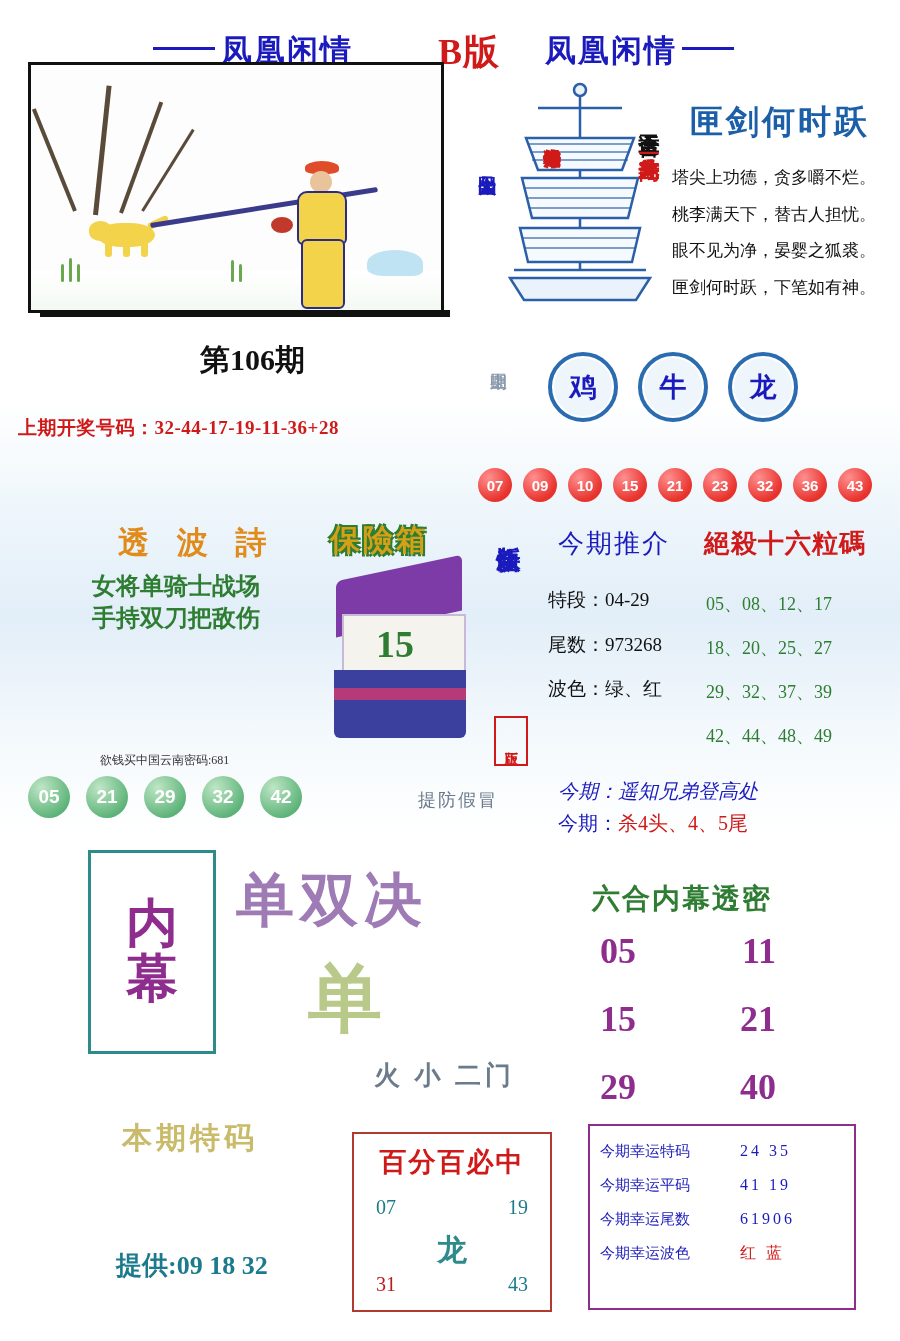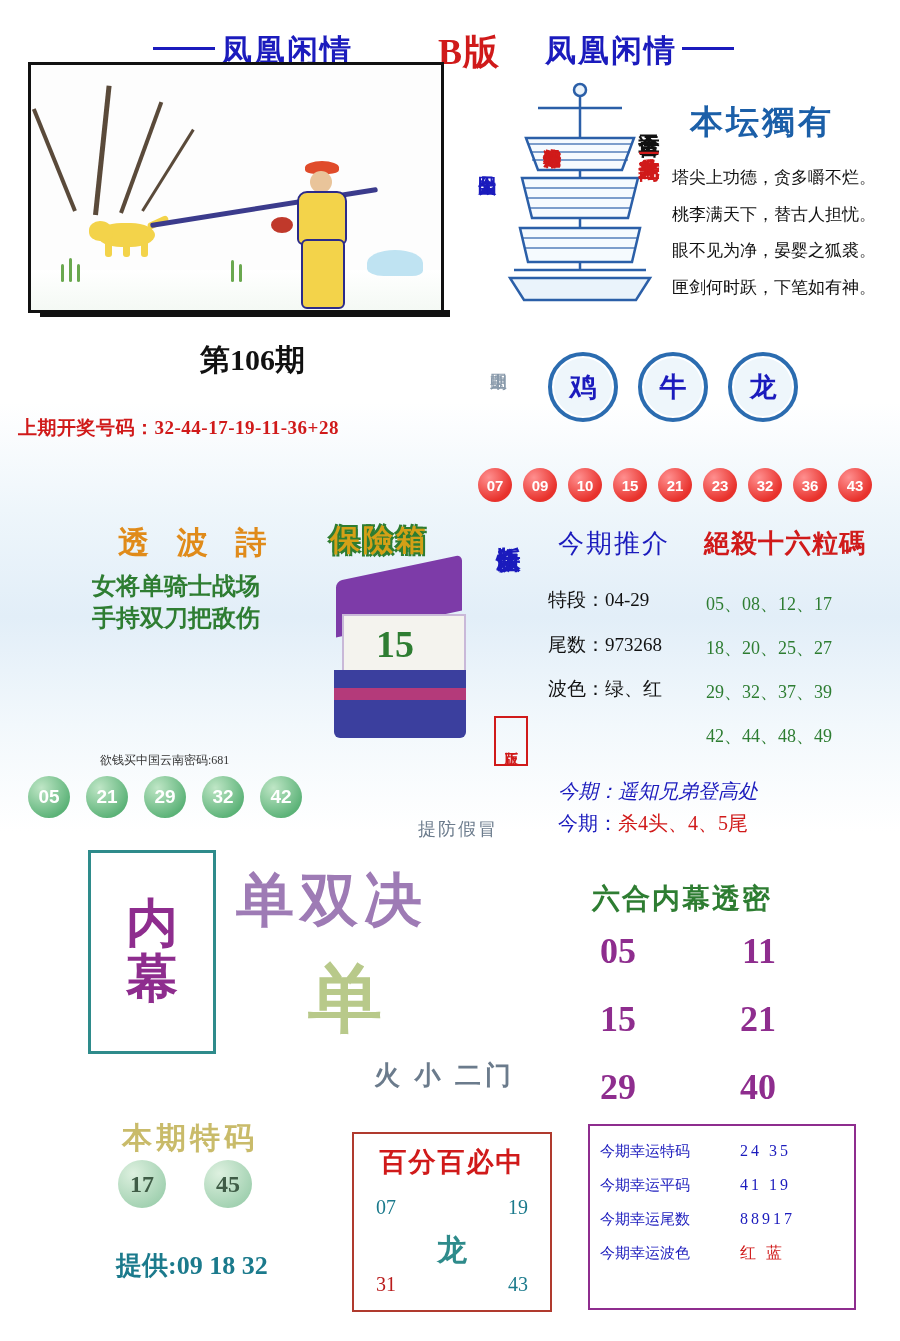--- a/index.html
+++ b/index.html
@@ -156,21 +156,21 @@
   .chest{left:318px;top:560px;width:180px;height:190px;}
   .chest .lid{position:absolute;left:18px;top:8px;width:126px;height:56px;background:#7d3ba8;
      transform:skewY(-12deg);border-radius:6px 6px 0 0;}
   .chest .inner{position:absolute;left:24px;top:54px;width:120px;height:70px;background:#f4f3ee;
      border:2px solid #c9b8d8;}
   .chest .front{position:absolute;left:16px;top:110px;width:132px;height:68px;background:#3b3f9e;border-radius:0 0 6px 6px;}
   .chest .band{position:absolute;left:16px;top:128px;width:132px;height:12px;background:#b43a7a;}
   .chest .num{position:absolute;left:58px;top:62px;font-family:"Liberation Serif",serif;
      font-size:38px;font-weight:bold;color:#2e7d32;}
   .tifang{
-    left:418px;top:817px;font-family:"Liberation Serif", serif;font-size:18px;color:#6b7b8c;letter-spacing:2px;
+    left:418px;top:788px;font-family:"Liberation Serif", serif;font-size:18px;color:#6b7b8c;letter-spacing:2px;
   }
 
   
   .xinkuai{
     left:494px;top:528px;
     font-family:"Liberation Serif", serif;font-size:24px;font-weight:bold;color:#1b1bbd;
     writing-mode:vertical-rl;text-orientation:upright;line-height:1.15;
   }
   .zhengban{
     left:494px;top:716px;width:30px;height:46px;border:2px solid #d01a1a;
@@ -321,21 +321,21 @@
     </svg>
   </div>
   <div class="abs taiyang nosel">金太阳出品</div>
   <div class="abs vert-red nosel">分猴奋起千钧棒</div>
   <div class="abs jinyan nosel">
     <span>金言玉语</span>
     <span class="l2">才高七斗差一升</span>
   </div>
   <div class="abs yuanzhong nosel">上期圆中</div>
 
-  <div class="abs bentan nosel">本坛獨有</div>
+  <div class="abs bentan nosel">匣剑何时跃</div>
   <div class="abs poem nosel">
     <div>塔尖上功德，贪多嚼不烂。</div>
     <div>桃李满天下，替古人担忧。</div>
     <div>眼不见为净，晏婴之狐裘。</div>
     <div>匣剑何时跃，下笔如有神。</div>
   </div>
 
   <div class="abs zodiac">
     <div class="zc" style="left:0px;top:0px;">鸡</div>
     <div class="zc" style="left:90px;top:0px;">牛</div>
@@ -429,24 +429,20 @@
       <span class="cell">15</span>
       <span class="cell">21</span>
     </div>
     <div class="row">
       <span class="cell">29</span>
       <span class="cell">40</span>
     </div>
   </div>
 
   <div class="abs bqtm nosel">本期特码</div>
-  <div class="abs bqtm-balls">
-    <div class="gb" style="left:0px;">17</div>
-    <div class="gb" style="left:86px;">45</div>
-  </div>
   <div class="abs tigong nosel">提供:09 18 32</div>
 
   <div class="abs bfb">
     <div class="t">百分百必中</div>
     <div class="r1">07</div>
     <div class="r2">19</div>
     <div class="mid">龙</div>
     <div class="r3">31</div>
     <div class="r4">43</div>
   </div>
@@ -455,21 +451,21 @@
     <div class="lr">
       <span class="lbl">今期幸运特码</span>
       <span class="val blue">24  35</span>
     </div>
     <div class="lr">
       <span class="lbl">今期幸运平码</span>
       <span class="val blue">41  19</span>
     </div>
     <div class="lr">
       <span class="lbl">今期幸运尾数</span>
-      <span class="val blue">88917</span>
+      <span class="val blue">61906</span>
     </div>
     <div class="lr">
       <span class="lbl">今期幸运波色</span>
       <span class="val red">红   蓝</span>
     </div>
   </div>
 
 </div>
 
 </body></html>

